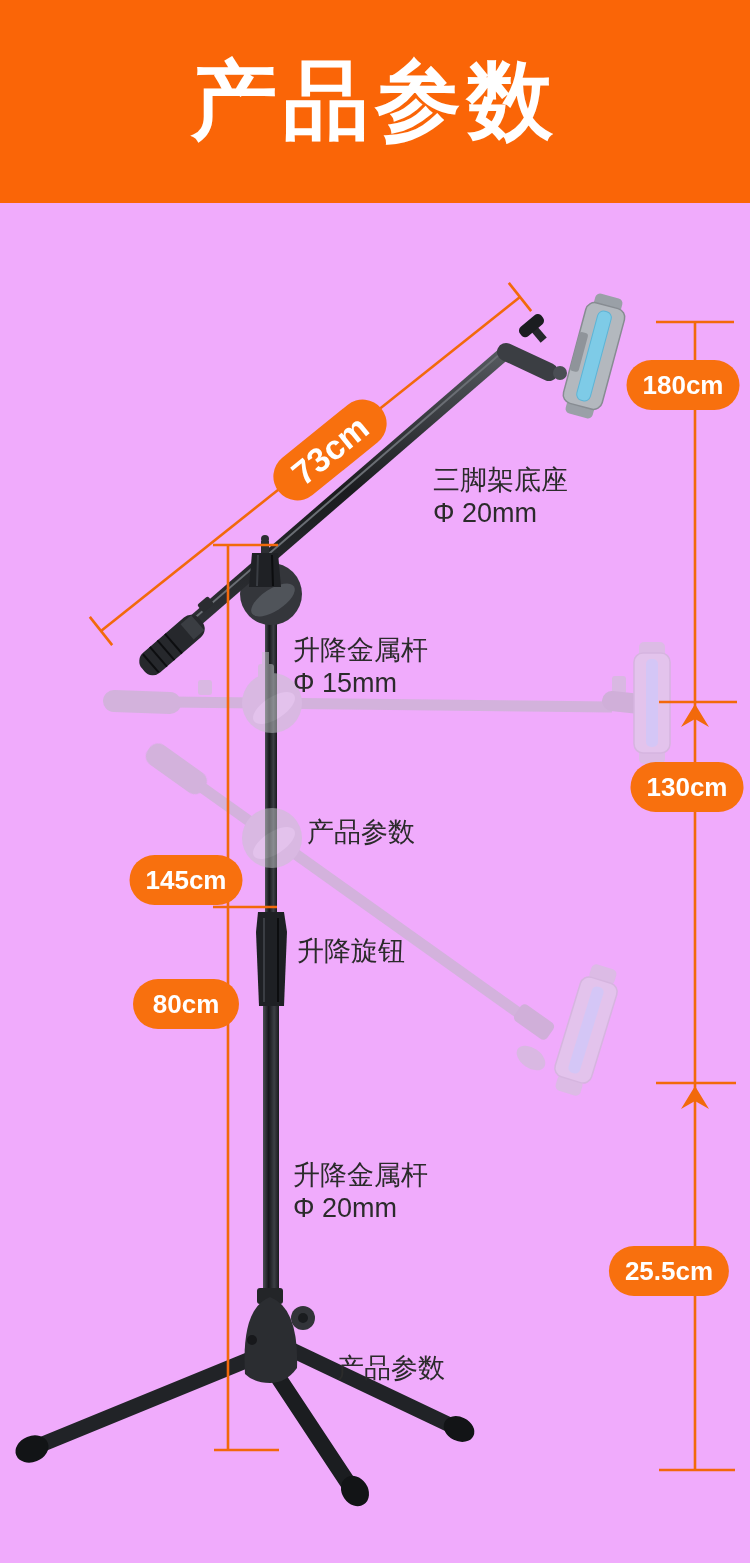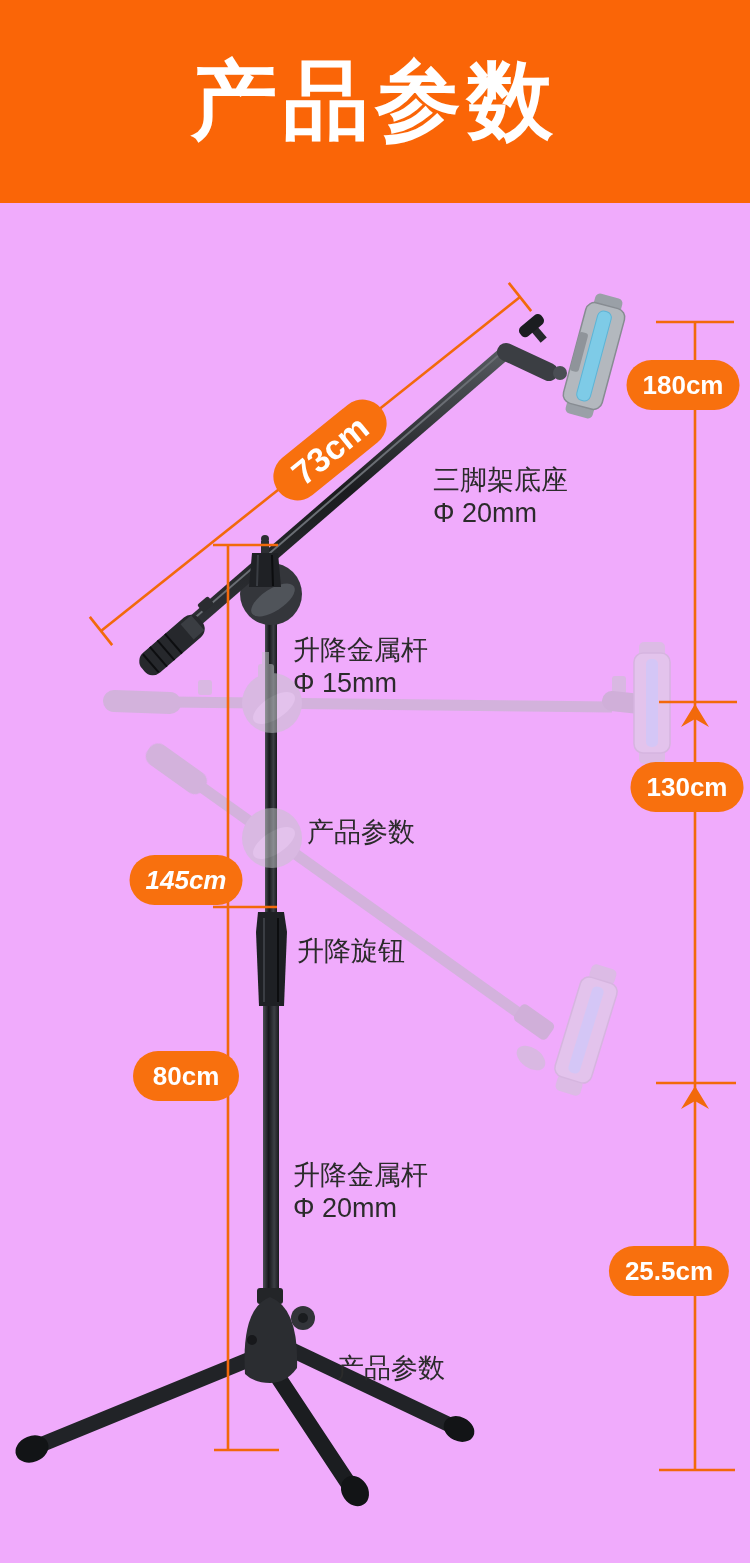--- a/index.html
+++ b/index.html
@@ -184,22 +184,22 @@
       <line class="ann" x1="228" y1="545" x2="228" y2="1450"></line>
       <line class="ann" x1="213" y1="545" x2="278" y2="545"></line>
       <line class="ann" x1="213" y1="907" x2="277" y2="907"></line>
       <line class="ann" x1="214" y1="1450" x2="279" y2="1450"></line>
     </g>
   </svg>
 
   <div class="badge rot" style="left:330px; top:450px;">73cm</div>
   <div class="badge" style="left:683px; top:385px;">180cm</div>
   <div class="badge" style="left:687px; top:787px;">130cm</div>
-  <div class="badge" style="left:186px; top:880px;font-style:italic;">145cm</div>
-  <div class="badge" style="left:186px; top:1076px;">80cm</div>
+  <div class="badge" style="left:186px; top:880px;">145cm</div>
+  <div class="badge" style="left:186px; top:1004px;">80cm</div>
   <div class="badge" style="left:669px; top:1271px;">25.5cm</div>
 
   <div class="plabel" style="left:433px; top:464px;">
     <div>三脚架底座</div>
     <div>Φ 20mm</div>
   </div>
   <div class="plabel" style="left:293px; top:634px;">
     <div>升降金属杆</div>
     <div>Φ 15mm</div>
   </div>

